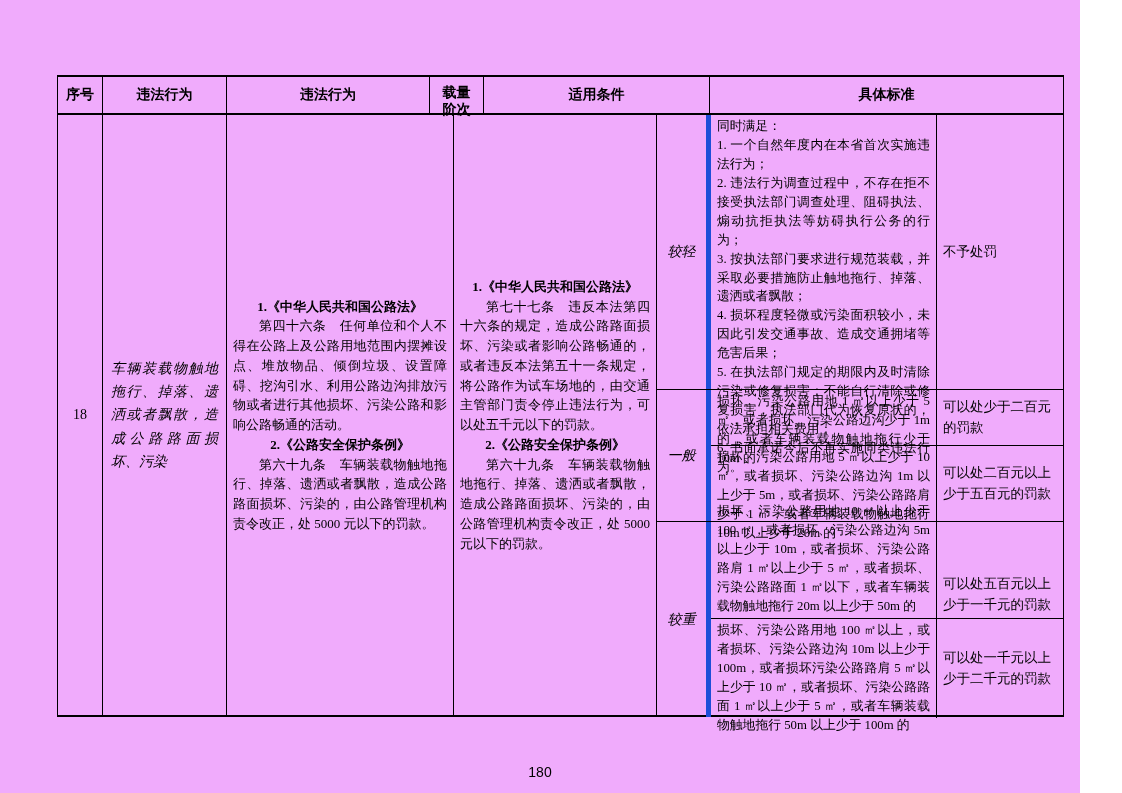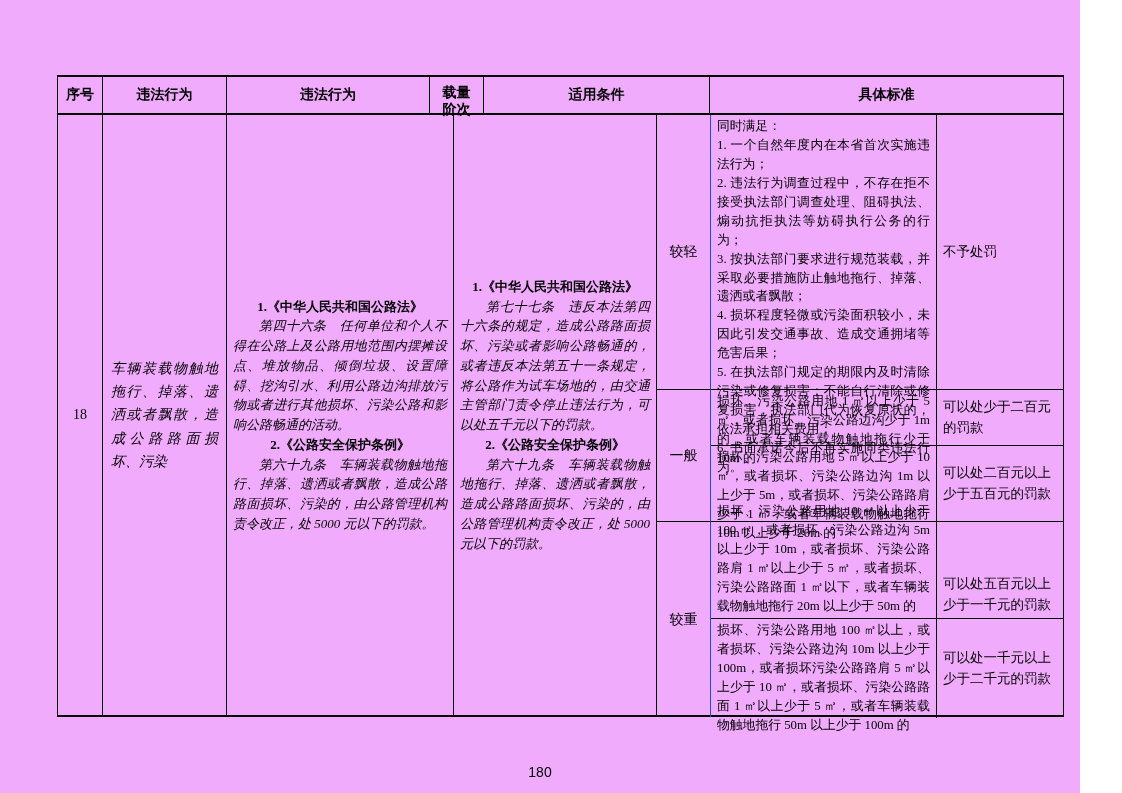--- a/index.html
+++ b/index.html
@@ -77,35 +77,36 @@
   .basis-cell {
     display: flex;
     flex-direction: column;
     justify-content: center;
     padding: 0 6px;
     line-height: 1.52;
   }
   .basis-beh  { width: 227px; }
   .basis-impl { width: 203px; }
   .law-title { text-align: center; font-weight: bold; }
-  .law-body  { text-indent: 2em; text-align: justify; font-style: italic; }
+  .law-body  { text-indent: 2em; text-align: justify; }
   
   .levels-section {
     flex: 1;
     display: flex;
     flex-direction: column;
   }
   .level-group { display: flex; border-bottom: 1px solid #000; }
   .level-group:last-child { border-bottom: none; }
   .level-cell {
     box-sizing: border-box;
     width: 54px;
-    border-right: 1px solid #1d4ed8;
+    border-right: 5px solid #1d4ed8;
     display: flex; align-items: center; justify-content: center;
     font-size: 14px;
+    font-style: italic;
   }
   .group-rows { flex: 1; display: flex; flex-direction: column; }
   .sub-row { display: flex; border-bottom: 1px solid #000; }
   .sub-row:last-child { border-bottom: none; }
   .cond-cell {
     box-sizing: border-box;
     width: 226px;
     border-right: 1px solid #000;
     padding: 2px 6px;
     font-size: 12.8px;

